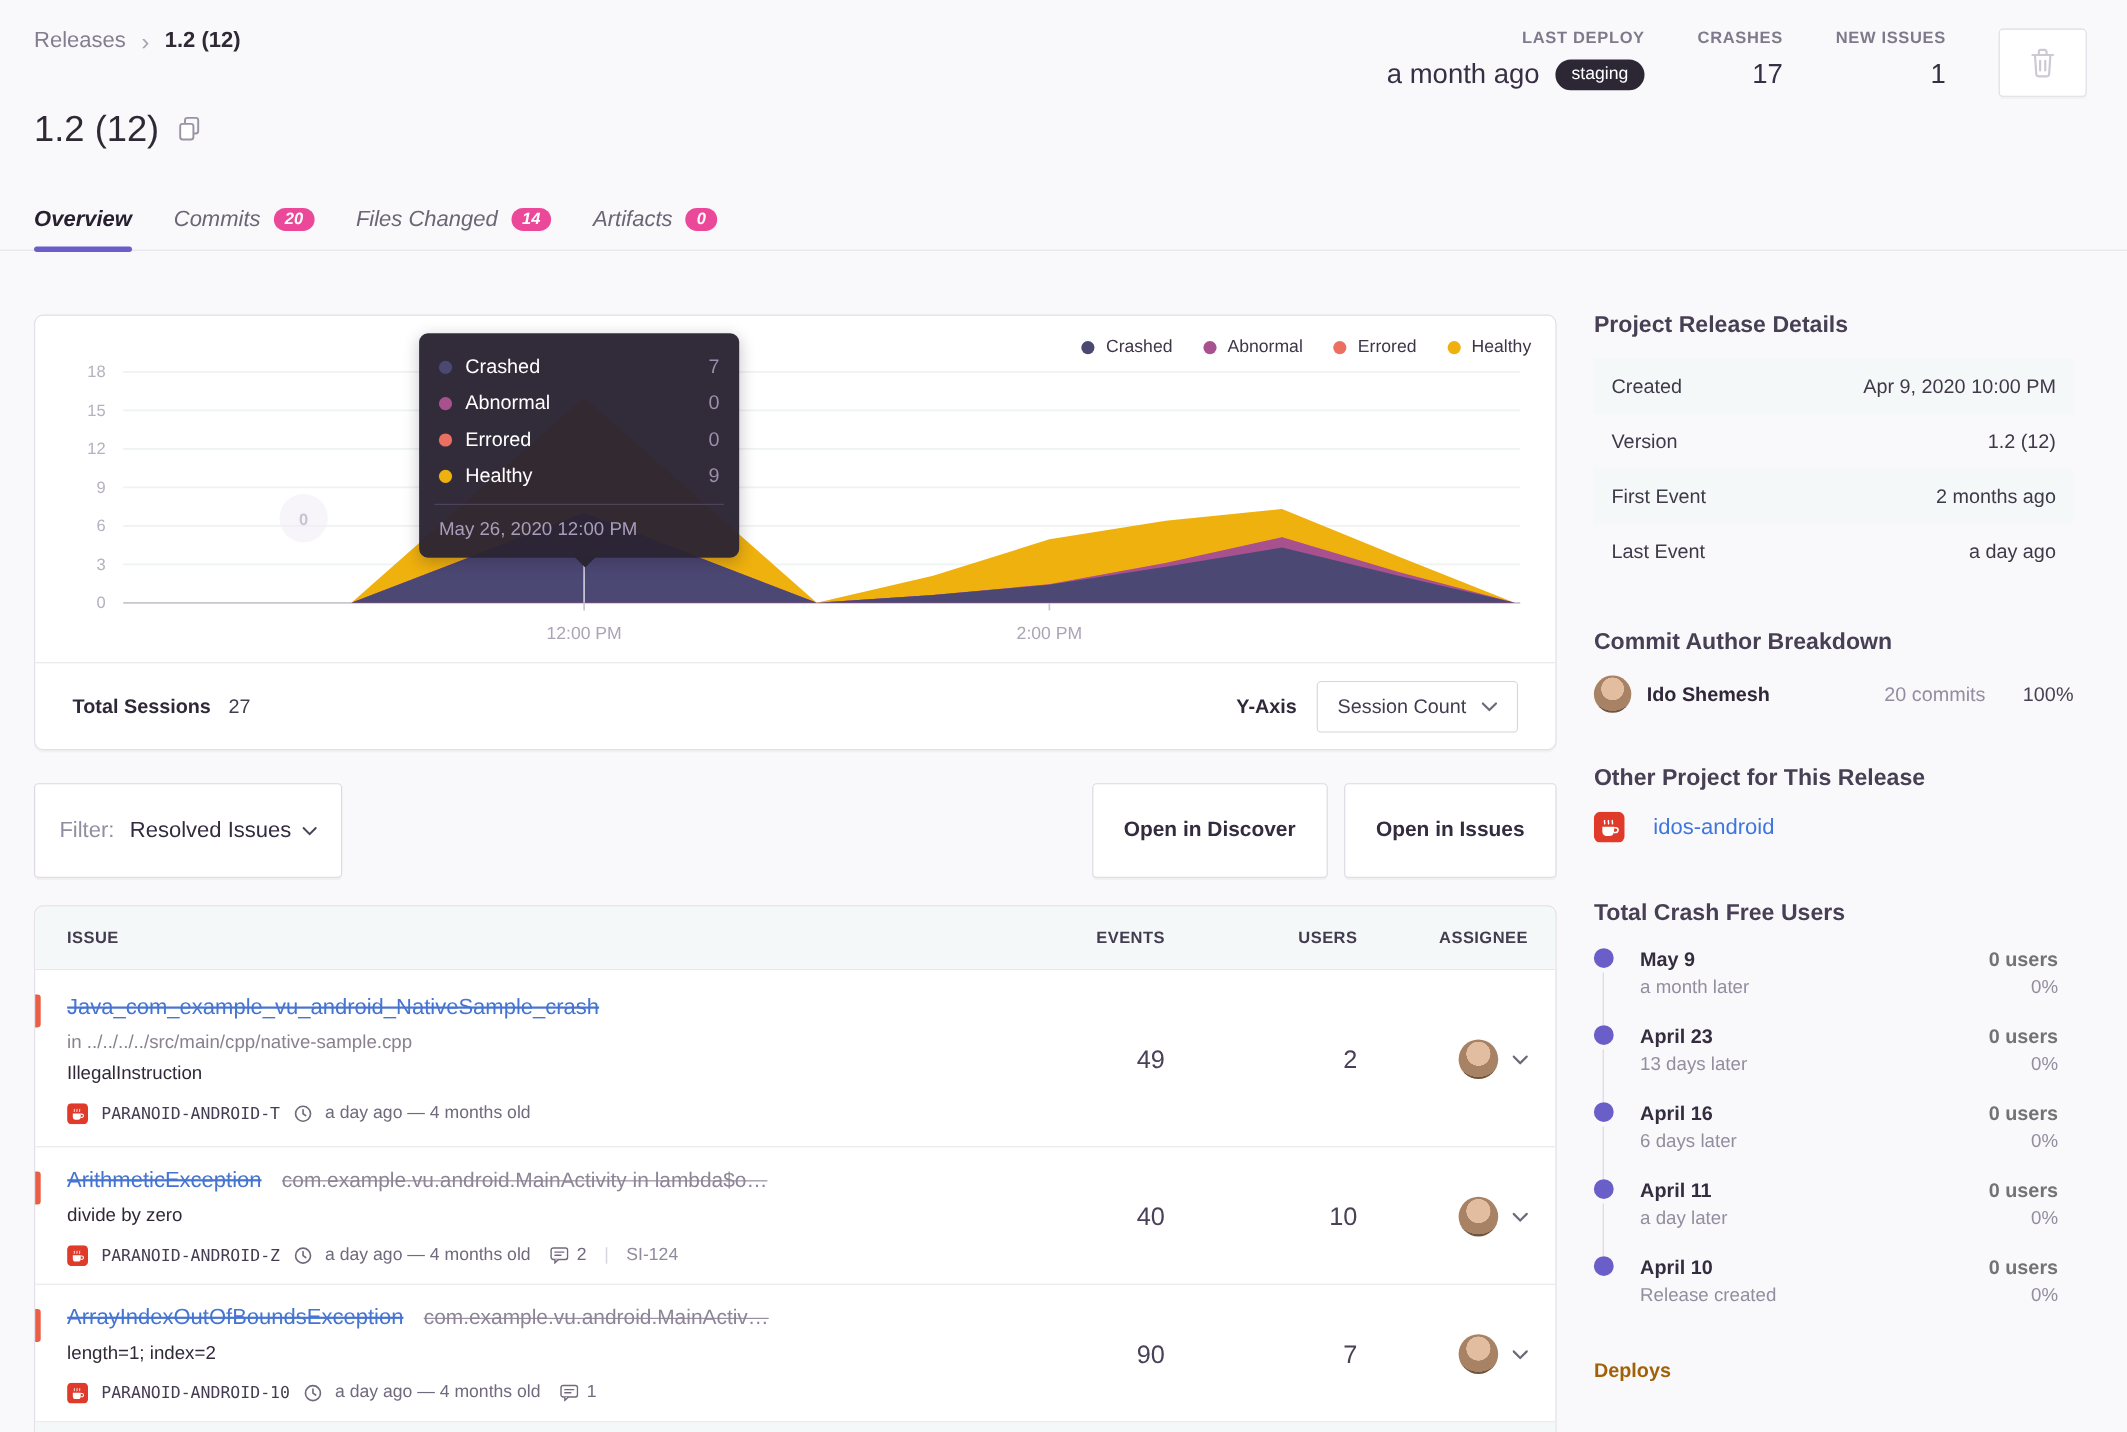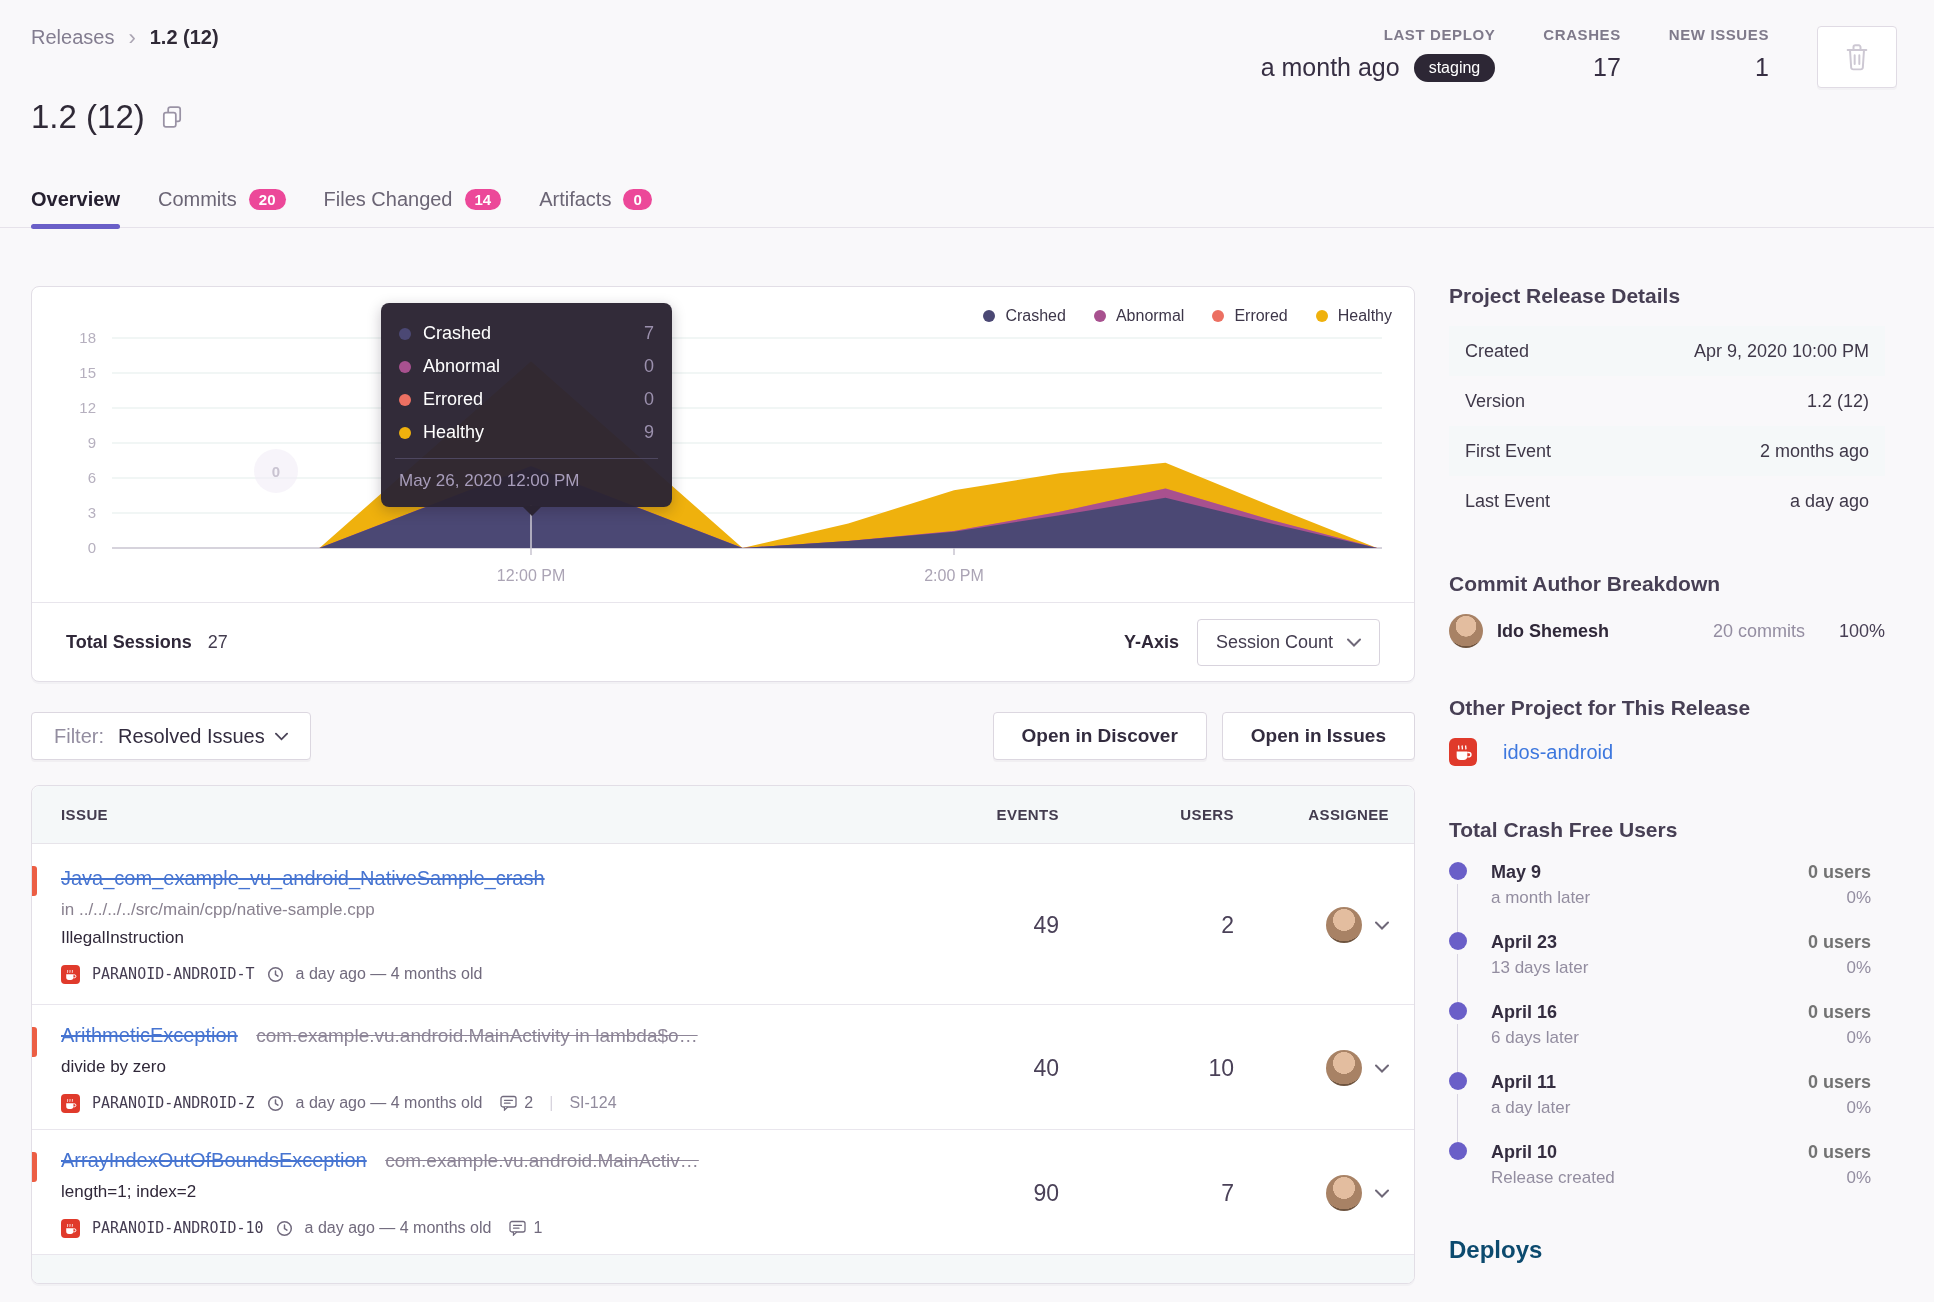--- a/index.html
+++ b/index.html
@@ -22,21 +22,21 @@
   .trash-btn { width:80px; height:62px; background:#fff; border:1px solid #e0dbe4; border-radius:4px;
                display:flex; align-items:center; justify-content:center; cursor:pointer; box-shadow:0 2px 0 rgba(45,35,60,.03); }
 
   
   .title-row { position:absolute; left:31px; top:98px; display:flex; align-items:center; gap:16px; }
   .title-row h1 { font-size:33px; font-weight:500; color:#2f2936; }
   .copy-btn { cursor:pointer; display:flex; }
 
   .tabs-border { position:absolute; left:0; right:0; top:227px; height:1px; background:#e6e2ea; }
   .tabs { position:absolute; left:31px; top:188px; display:flex; gap:38px; }
-  .tab { position:relative; display:flex; align-items:center; gap:12px; font-size:20px; color:#6b6575; padding-bottom:18px; cursor:pointer; }
+  .tab { position:relative; display:flex; align-items:center; gap:12px; font-size:20px; color:#6b6575; padding-bottom:18px; cursor:pointer;font-style:italic; }
   .tab.active { color:#262030; font-weight:600; }
   .tab.active::after { content:''; position:absolute; left:0; right:0; bottom:0; height:5px; background:#6a5fc8; border-radius:3px; }
   .tab-badge { background:#ec4899; color:#fff; font-size:15px; font-weight:700; border-radius:999px; padding:3px 10px; line-height:15px; }
 
   
   .main { position:absolute; left:31px; top:286px; width:1384px; }
   .sidebar { position:absolute; left:1449px; top:284px; width:436px; }
 
   .card { background:#fff; border:1px solid #e2dee6; border-radius:8px; box-shadow:0 2px 0 rgba(45,35,60,.03); }
 
@@ -64,21 +64,21 @@
                   display:flex; align-items:center; padding:0 34px; }
   .chart-footer .ts-label { font-size:18px; font-weight:700; color:#302839; }
   .chart-footer .ts-value { font-size:18px; color:#433c4f; margin-left:16px; }
   .footer-right { margin-left:auto; display:flex; align-items:center; gap:18px; }
   .yaxis-label { font-size:18px; font-weight:700; color:#302839; }
   .yaxis-select { display:flex; align-items:center; gap:14px; border:1px solid #d8d3dd; border-radius:4px;
                   background:#fff; padding:12px 18px; font-size:18px; color:#433c4f; cursor:pointer; }
 
   
   .filter-row { margin-top:30px; display:flex; align-items:center; }
-  .btn { background:#fff; border:1px solid #dcd7e0; border-radius:4px; height:48px; display:flex; align-items:center;
+  .btn { background:#fff; border:1px solid #dcd7e0; border-radius:4px; height:86px; display:flex; align-items:center;
          box-shadow:0 2px 0 rgba(45,35,60,.04); cursor:pointer; }
   .filter-btn { padding:0 22px; gap:10px; font-size:20px; }
   .filter-btn .f-label { color:#938da0; }
   .filter-btn .f-value { color:#332c3f; font-weight:400; margin-left:4px; }
   .action-btn { padding:0 28px; font-size:19px; font-weight:700; color:#332c3f; }
   .filter-spacer { flex:1; }
   .filter-row .action-btn + .action-btn { margin-left:15px; }
 
   
   .issues-card { margin-top:25px; height:499px; overflow:hidden; display:flex; flex-direction:column; }
@@ -565,16 +565,16 @@
               </div>
               <div class="cfu-bottom">
                 <span class="cfu-rel">Release created</span>
                 <span class="cfu-pct">0%</span>
               </div>
             </div>
           </div>
         </div>
     </div>
 
-    <h2 class="deploys-h" style="font-size:24px;font-weight:700;color:#0c4a6e;">Deploys</h2>
+    <h2 class="deploys-h" style="font-size:18px;font-weight:700;color:#a16207;">Deploys</h2>
   </div>
 
 </div>
 
 </body></html>

